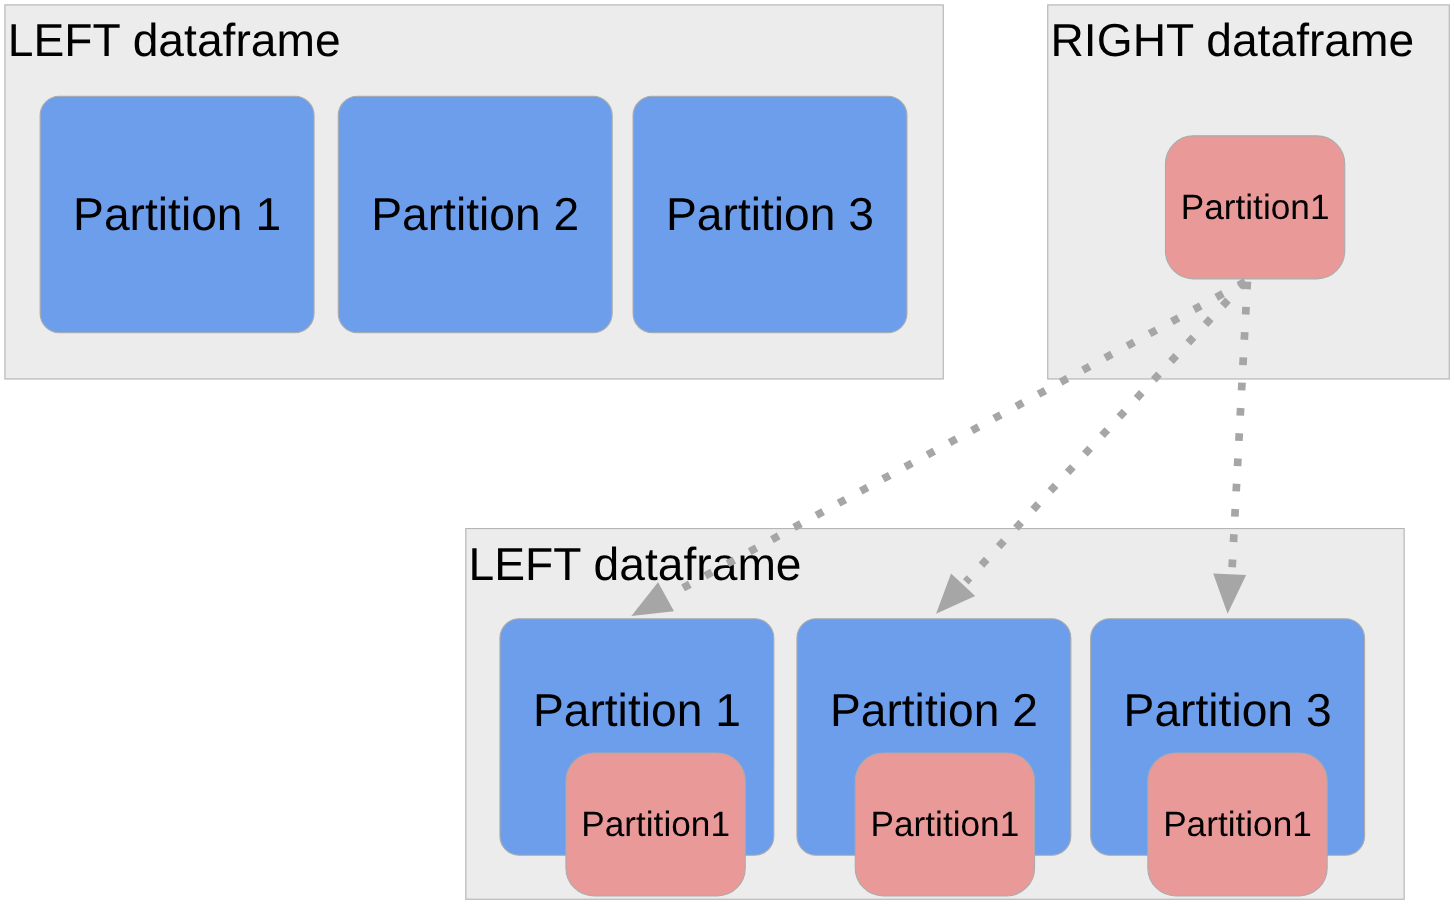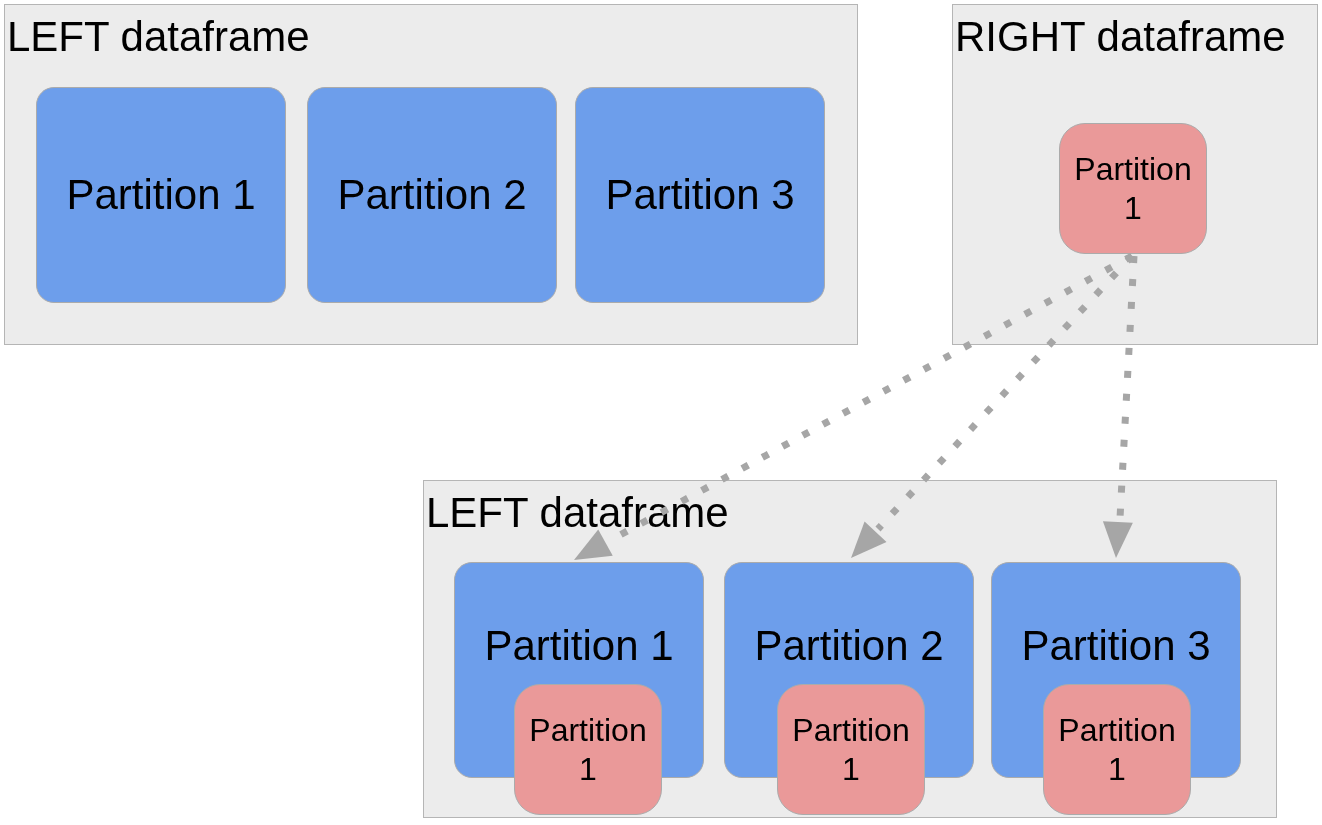--- a/index.html
+++ b/index.html
@@ -61,25 +61,25 @@
     align-items: flex-start;
   }
   .c-bottom .blue > .blabel { margin-top: 62px; line-height: 42px; }
   .p-b1 { left: 30px; }
   .p-b2 { left: 300px; }
   .p-b3 { left: 567px; }
 
   .pink {
     background: var(--partition-pink, #ea9999);
     border-radius: 26px;
-    width: 148px;
+    width: 164px;
     height: 131px;
     font-size: 32px;
     line-height: 39px;
-    flex-direction: column;
+    flex-direction: row;
     z-index: 2;
   }
   .r-p1 { left: 106px; top: 118px; }
 
   .overlay { position: absolute; top: 121px; }
   .ov1 { left: 59px; }
   .ov2 { left: 52px; }
   .ov3 { left: 51px; }
 
   .arrows {

